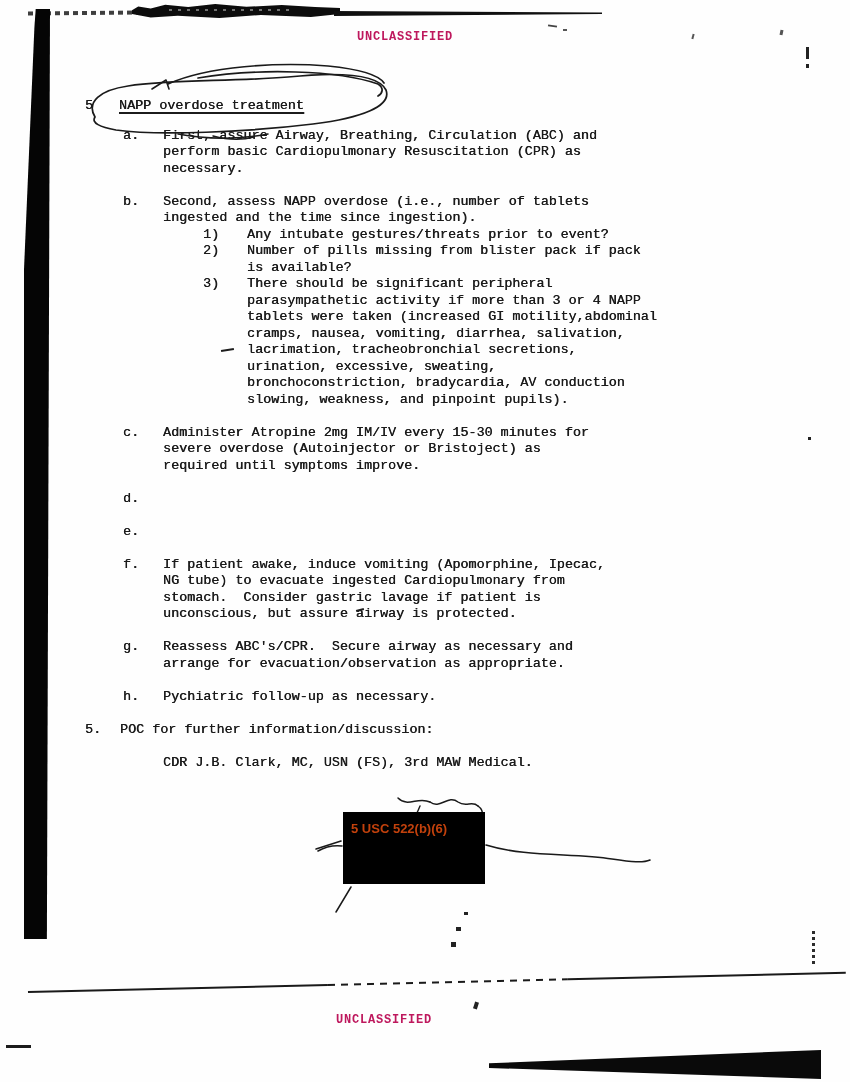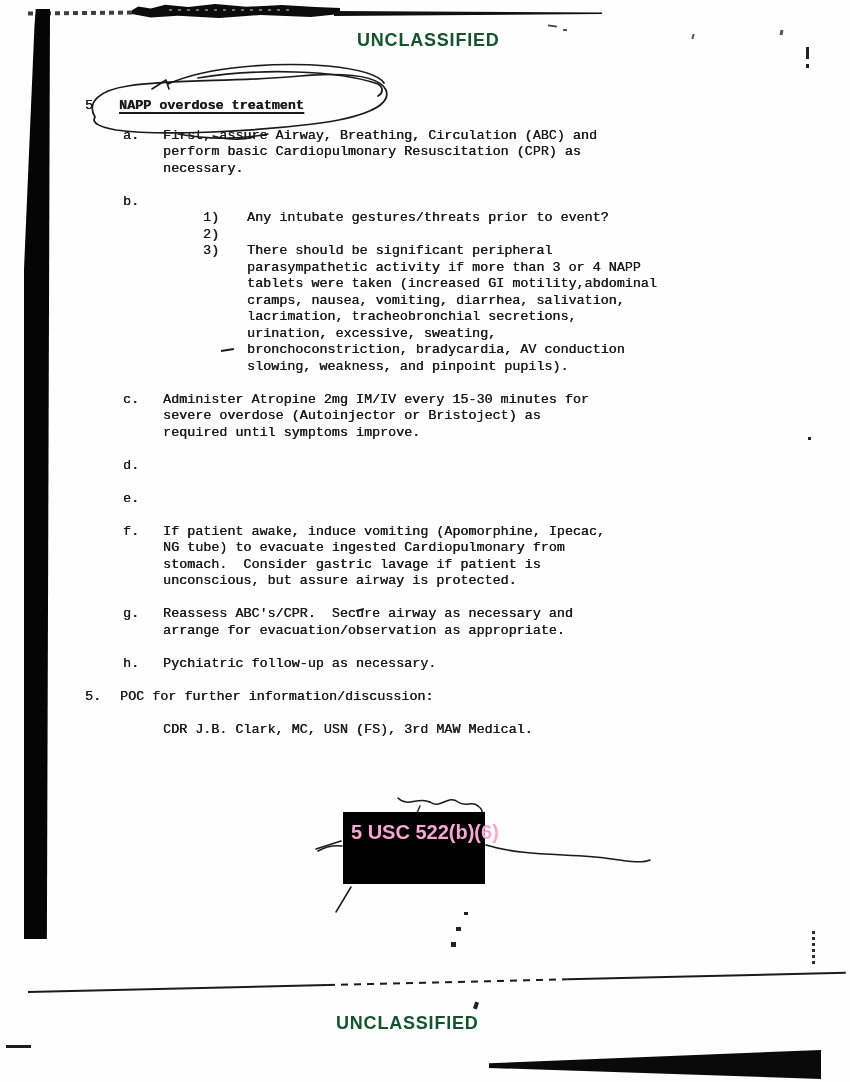--- a/index.html
+++ b/index.html
@@ -28,45 +28,45 @@
     transform:rotate(-1.35deg);transform-origin:left center;display:flex;}
   .sep .s1{width:300px;height:2.4px;background:#1a1a1a;}
   .sep .s2{width:240px;height:2.2px;
     background:repeating-linear-gradient(90deg,#1a1a1a 0 7px,transparent 7px 13px);}
   .sep .s3{width:278px;height:2.4px;background:#1a1a1a;}
   .speck{position:absolute;background:#222;}
   .dotted-vert{position:absolute;left:812px;top:931px;height:33px;width:0;
     border-left:3px dotted #2c2c2c;}
   .left-dash{position:absolute;left:6px;top:1045px;width:25px;height:3px;background:#1c1c1c;}
   
-  .classif{position:absolute;font-family:Liberation Sans, sans-serif;
-    font-weight:bold;font-size:18px;letter-spacing:.8px;color:#14532d;}
+  .classif{position:absolute;font-family:Liberation Mono, monospace;
+    font-weight:bold;font-size:12px;letter-spacing:.8px;color:#be185d;}
   .classif.top{left:357px;top:30px;}
   .classif.bottom{left:336px;top:1013px;}
   
   .content{position:absolute;left:85px;top:98px;width:690px;
     font-size:13.4px;line-height:16.5px;
     text-shadow:.35px 0 0 currentColor;}
   .heading{display:flex;margin-bottom:13px;}
   .h-num{flex:0 0 34px;}
-  .h-title{text-decoration:underline;text-underline-offset:3px;text-decoration-thickness:1.5px;font-weight:bold;}
+  .h-title{text-decoration:underline;text-underline-offset:3px;text-decoration-thickness:1.5px;}
   .block{display:flex;margin:0;}
   .block.sp{margin-bottom:16.5px;}
   .lbl{white-space:pre;}
   .txt{margin:0;font:inherit;white-space:pre;text-shadow:inherit;}
   .lv-top .lbl{flex:0 0 35px;}
   .lv-letter{margin-left:38px;}  .lv-letter .lbl{flex:0 0 40px;}
   .lv-number{margin-left:118px;} .lv-number .lbl{flex:0 0 44px;}
   .lv-poc{margin-left:78px;}     .lv-poc .lbl{flex:0 0 0;}
   
   .hw{position:absolute;pointer-events:none;}
   .hw path{fill:none;stroke:#1a1a1a;stroke-linecap:round;stroke-linejoin:round;}
   .redaction-box{position:absolute;left:343px;top:812px;width:142px;height:72px;background:#000;}
-  .redaction-label{position:absolute;left:8px;top:9px;color:#f9a8d4;
-    font-family:"Liberation Sans","DejaVu Sans",sans-serif;font-weight:bold;font-size:20px;
+  .redaction-label{position:absolute;left:8px;top:9px;color:#c2410c;
+    font-family:"Liberation Sans","DejaVu Sans",sans-serif;font-weight:bold;font-size:13px;
     white-space:nowrap;}
   .margin-tick{position:absolute;left:221px;top:349px;width:13px;height:2.4px;background:#1d1d1d;
     transform:rotate(-9deg);}
   .induce-dash{position:absolute;left:356px;top:609px;width:8px;height:2px;background:#1d1d1d;
     transform:rotate(-14deg);}
 </style>
 </head>
 <body>
 
 <div class="page">
@@ -101,27 +101,31 @@
     </div>
     <div>
         <div class="block lv-letter sp">
           <span class="lbl">a.</span>
           <pre class="txt">First, assure Airway, Breathing, Circulation (ABC) and
 perform basic Cardiopulmonary Resuscitation (CPR) as
 necessary.</pre>
         </div>
         <div class="block lv-letter">
           <span class="lbl">b.</span>
+          <pre class="txt">Second, assess NAPP overdose (i.e., number of tablets
+ingested and the time since ingestion).</pre>
         </div>
         <div class="block lv-number">
           <span class="lbl">1)</span>
           <pre class="txt">Any intubate gestures/threats prior to event?</pre>
         </div>
         <div class="block lv-number">
           <span class="lbl">2)</span>
+          <pre class="txt">Number of pills missing from blister pack if pack
+is available?</pre>
         </div>
         <div class="block lv-number sp">
           <span class="lbl">3)</span>
           <pre class="txt">There should be significant peripheral
 parasympathetic activity if more than 3 or 4 NAPP
 tablets were taken (increased GI motility,abdominal
 cramps, nausea, vomiting, diarrhea, salivation,
 lacrimation, tracheobronchial secretions,
 urination, excessive, sweating,
 bronchoconstriction, bradycardia, AV conduction

